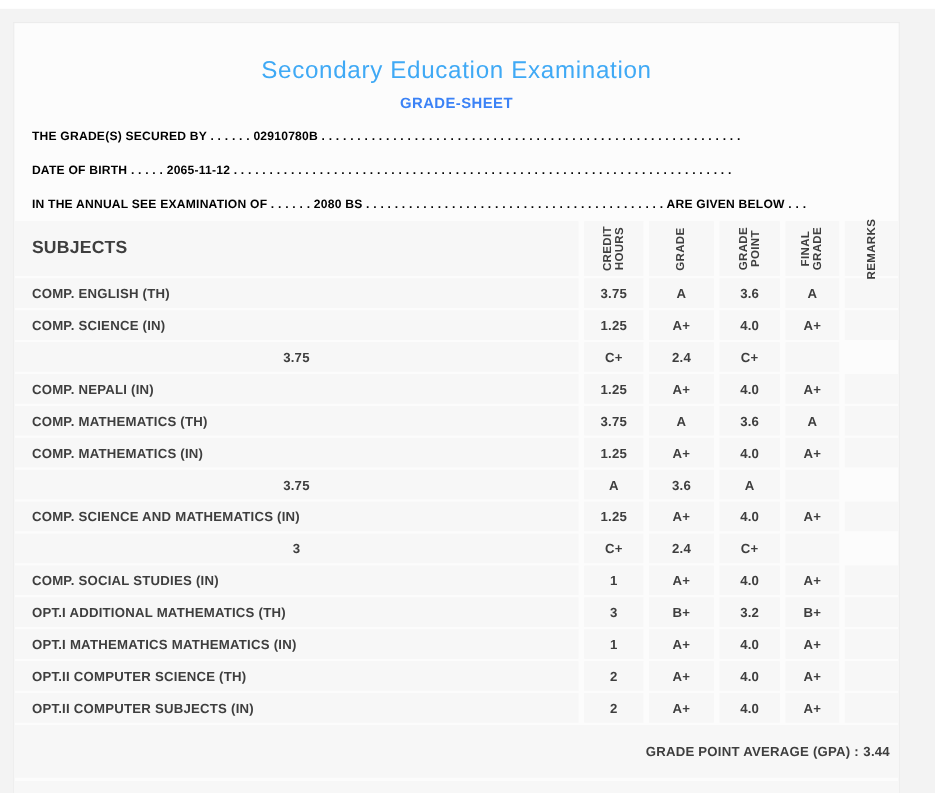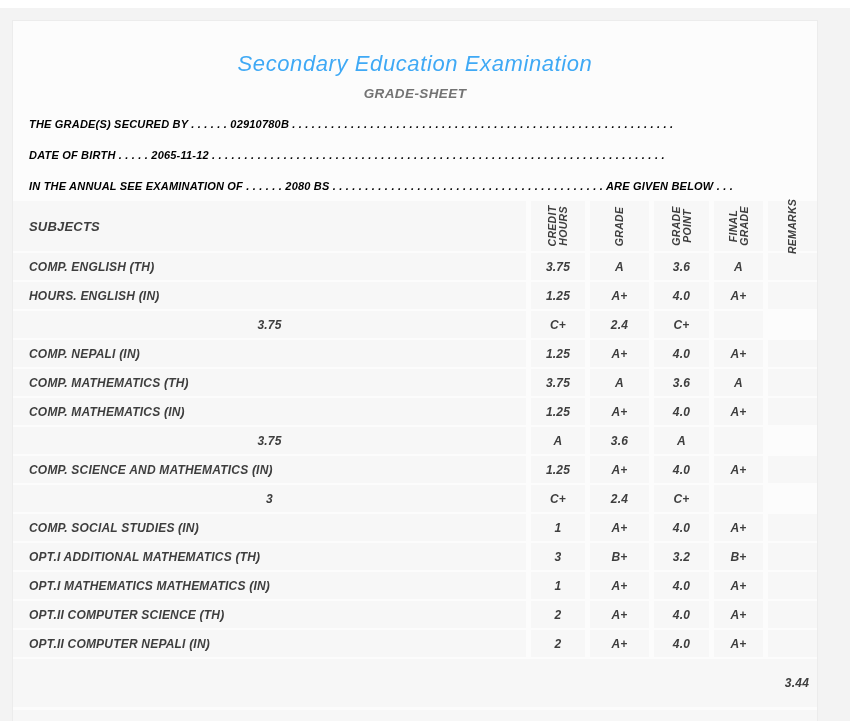--- a/index.html
+++ b/index.html
@@ -5,36 +5,35 @@
   html,body{margin:0;padding:0;}
   body{
     width:850px;height:721px;position:relative;overflow:hidden;
     background:#ffffff;
     font-family:"Liberation Sans", sans-serif;
     -webkit-font-smoothing:antialiased;
   }
   .page{
     position:absolute;left:0;top:8px;right:0;bottom:0;
     background:#f3f3f3;
-    font-style:italic;
   }
   .card{
     position:absolute;left:12px;top:12px;width:806px;height:703px;
     background:#fcfcfc;border:1px solid #ececec;border-bottom:none;
     box-sizing:border-box;overflow:hidden;
   }
   .title{
     margin-top:30px;text-align:center;
     font-size:22px;font-weight:400;letter-spacing:.6px;
     color:#3fa9f5;
   }
   .subtitle{
     margin-top:9px;text-align:center;
     font-size:13.5px;font-weight:bold;letter-spacing:.4px;
-    color:#737373;
+    color:#3b82f6;
   }
   .info{margin-top:17px;padding:0 16px;}
   .info-line{
     height:13px;line-height:13px;margin-bottom:18px;
     font-size:11px;font-weight:bold;letter-spacing:.2px;color:#000000;
     white-space:nowrap;overflow:hidden;
   }
   .info-line.last{margin-bottom:0;}
   .table{margin-top:8px;}
   .grid{
@@ -52,21 +51,21 @@
   .cell.subj{justify-content:flex-start;padding-left:16px;}
   .header-row .cell{height:50px;}
   .row .cell{height:27px;}
   .vert{
     display:inline-block;
     transform:rotate(-90deg);
     white-space:pre-line;
     font-size:10.5px;font-weight:bold;line-height:11px;
     text-align:center;letter-spacing:.3px;color:#3e3e3e;
   }
-  .hcell-subjects{font-size:13px;}
+  .hcell-subjects{font-size:16px;}
   .gpa-row{
     margin-top:2px;height:48px;background:#f7f7f7;
     display:flex;align-items:center;justify-content:flex-end;
     padding-right:8px;
     font-size:12px;font-weight:bold;letter-spacing:.2px;color:#3e3e3e;
   }
   .gpa-row .gpa-value{margin-left:4px;}
   .partial-stripe{margin-top:3px;height:12px;background:#f7f7f7;}
 </style>
 </head>
@@ -112,21 +111,21 @@
   <div class="grid row">
     <div class="cell subj">COMP. ENGLISH (TH)</div>
     <div class="cell">3.75</div>
     <div class="cell">A</div>
     <div class="cell">3.6</div>
     <div class="cell">A</div>
     <div class="cell"></div>
   </div>
 
   <div class="grid row">
-    <div class="cell subj">HOURS. ENGLISH (IN)</div>
+    <div class="cell subj">COMP. SCIENCE (IN)</div>
     <div class="cell">1.25</div>
     <div class="cell">A+</div>
     <div class="cell">4.0</div>
     <div class="cell">A+</div>
     <div class="cell"></div>
   </div>
 
   <div class="grid row">
     <div class="cell">3.75</div>
     <div class="cell">C+</div>
@@ -217,30 +216,31 @@
   <div class="grid row">
     <div class="cell subj">OPT.II COMPUTER SCIENCE (TH)</div>
     <div class="cell">2</div>
     <div class="cell">A+</div>
     <div class="cell">4.0</div>
     <div class="cell">A+</div>
     <div class="cell"></div>
   </div>
 
   <div class="grid row">
-    <div class="cell subj">OPT.II COMPUTER NEPALI (IN)</div>
+    <div class="cell subj">OPT.II COMPUTER SUBJECTS (IN)</div>
     <div class="cell">2</div>
     <div class="cell">A+</div>
     <div class="cell">4.0</div>
     <div class="cell">A+</div>
     <div class="cell"></div>
   </div>
 </div>
 
       <div class="gpa-row">
+        <span>GRADE POINT AVERAGE (GPA) :</span>
         <span class="gpa-value">3.44</span>
       </div>
 
       <div class="partial-stripe"></div>
     </div>
 
   </div>
 </div>
 
 </body></html>

